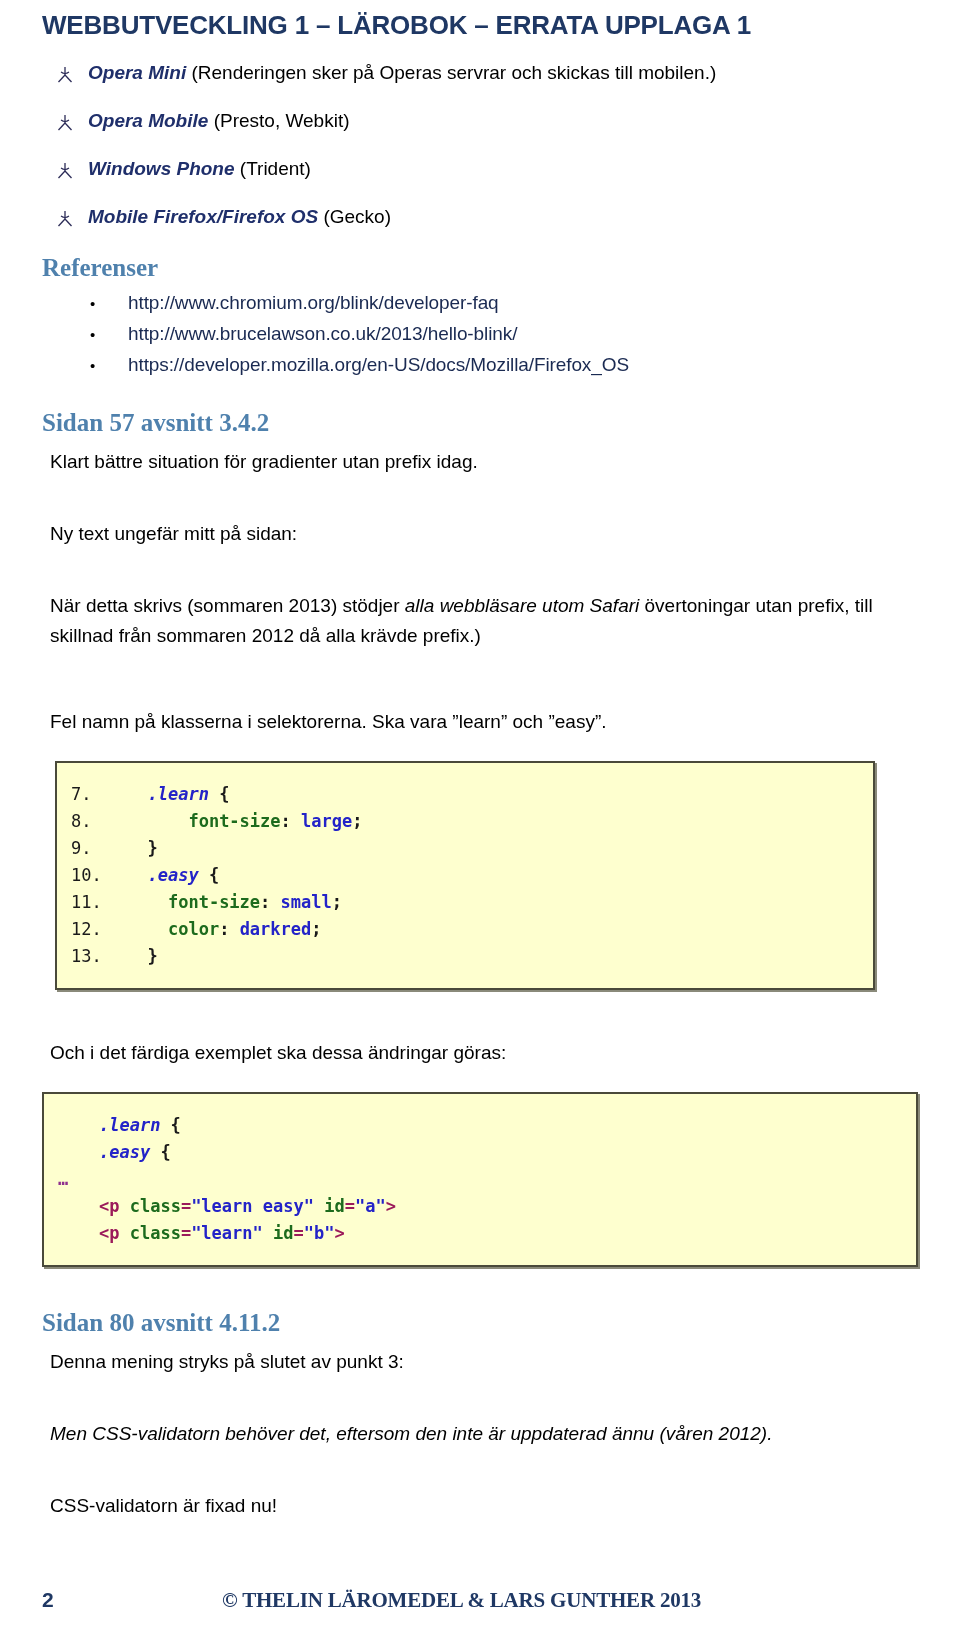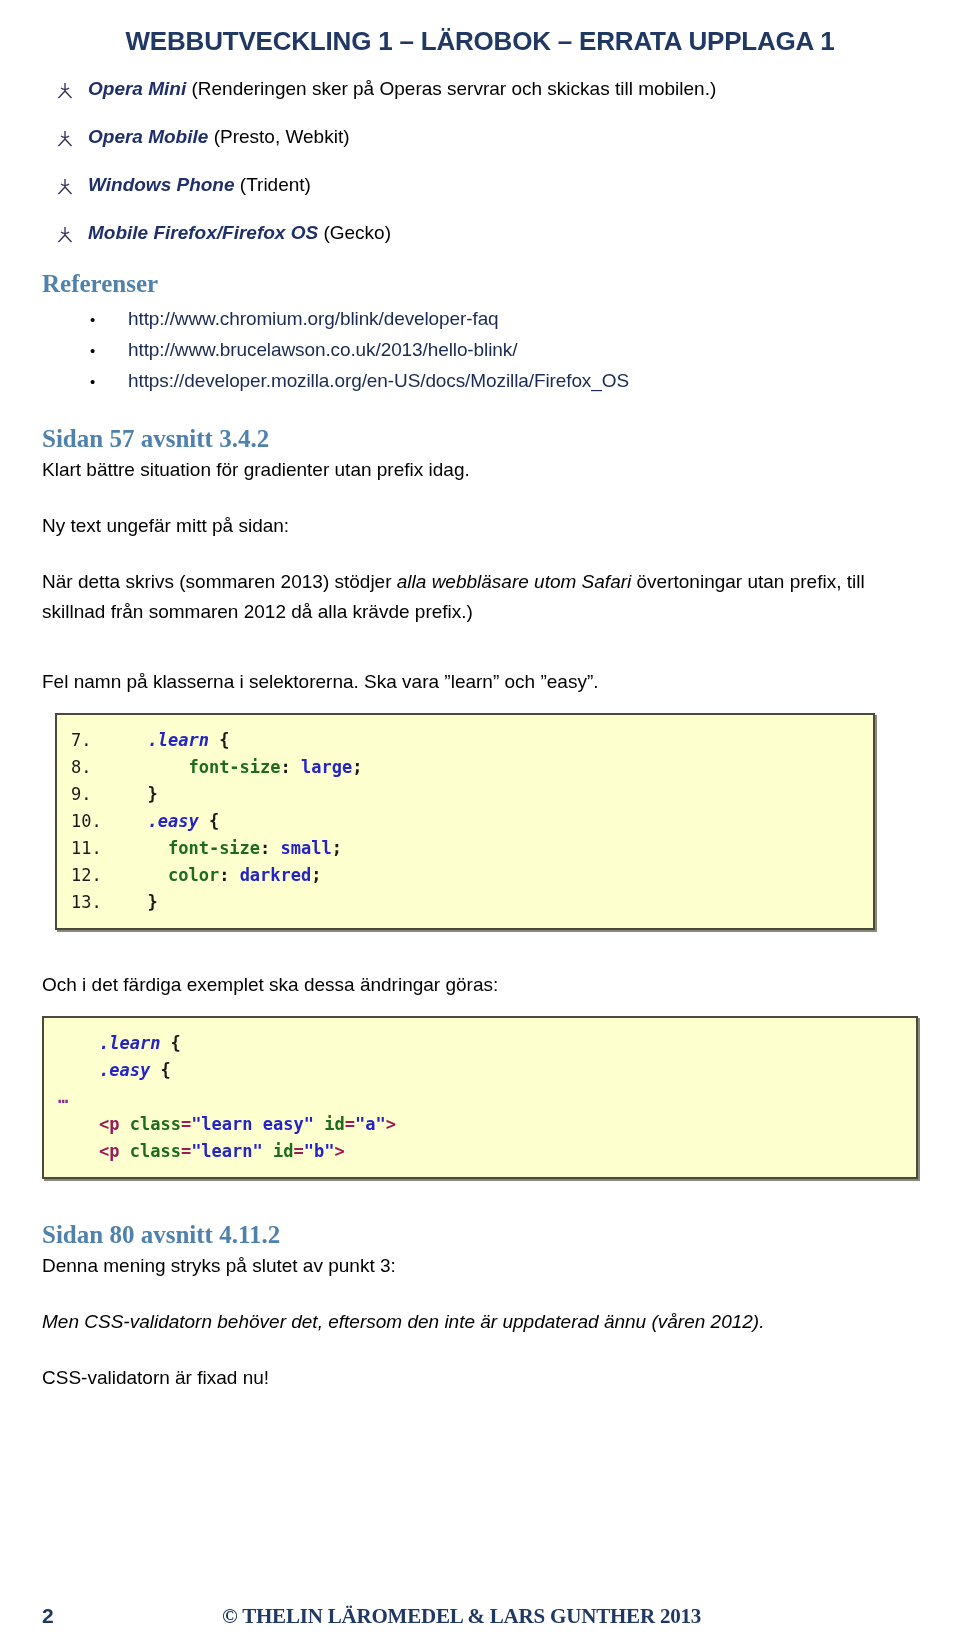--- a/index.html
+++ b/index.html
@@ -18,27 +18,26 @@
   .page {
     position: relative;
     width: 960px;
     height: 1635px;
     box-sizing: border-box;
     padding: 0 42px;
   }
 
   
   .doc-title {
-    text-align: center;
     font-family: "Liberation Sans", sans-serif;
     font-weight: bold;
     font-size: 26px;
     letter-spacing: -0.2px;
     color: #1f3864;
-    margin: 16px;
+    margin: 0;
     padding-top: 8px;
     line-height: 34px;
   }
 
   
   .wd-list {
     margin: 18px 0 0 0;
     padding: 0;
     list-style: none;
   }
@@ -112,37 +111,37 @@
     flex: 1 1 auto;
     font-size: 19px;
     color: #1a2a52;
     letter-spacing: -0.1px;
   }
 
   
   p.body {
     font-size: 19px;
     line-height: 30px;
-    margin: 0;
+    margin: 8px;
     color: #000;
   }
   .gap-sm { height: 16px; }
   .gap-md { height: 26px; }
   .gap-lg { height: 40px; }
   .ital { font-style: italic; }
 
   
   .code-block {
     background: #feffcf;
     border: 2px solid #4a4a3a;
     box-shadow: 2px 2px 0 #8a8a7a;
     font-family: "DejaVu Sans Mono", "Liberation Mono", monospace;
     font-size: 17px;
     line-height: 27px;
-    padding: 12px 14px;
+    padding: 18px 14px;
     box-sizing: border-box;
     white-space: pre;
   }
   .code-block.indent {
     margin-left: 13px;
     margin-right: 43px;
   }
   .code-line { display: block; }
   .ln {
     display: inline-block;

